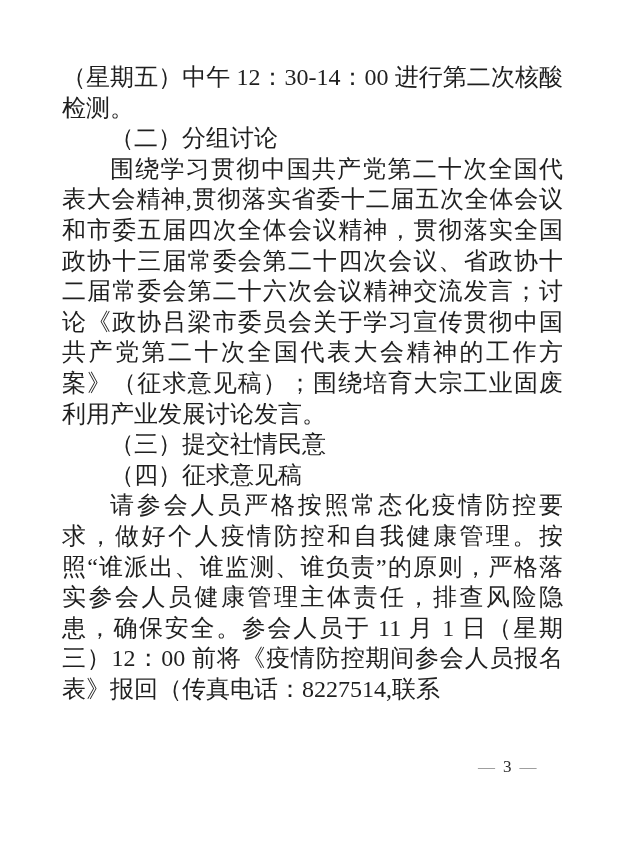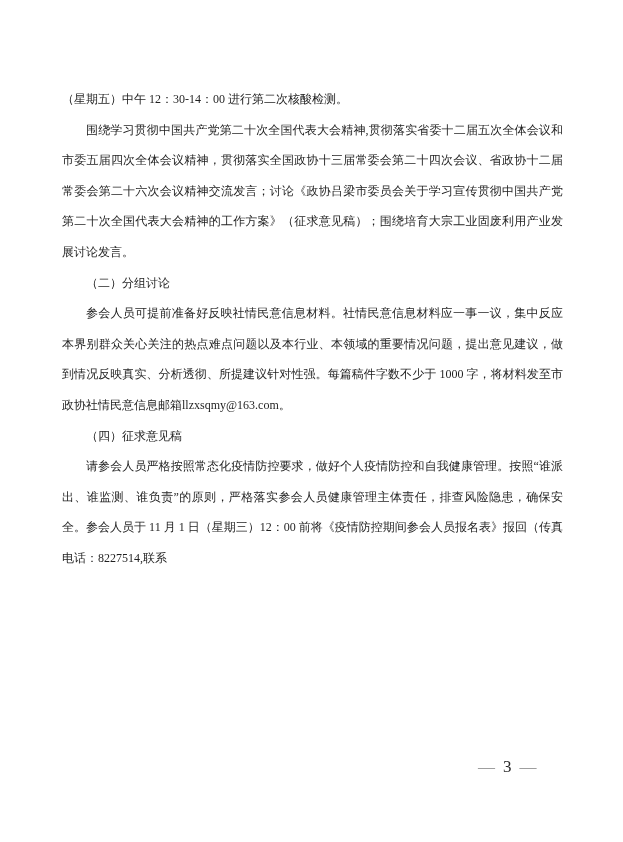--- a/index.html
+++ b/index.html
@@ -12,23 +12,23 @@
     width: 623px;
     height: 842px;
     background: #ffffff;
     overflow: hidden;
     font-family: "Liberation Serif", "DejaVu Serif", serif;
     color: #1f1f1f;
   }
   .text-block {
     position: absolute;
     left: 62px;
-    top: 84px;
+    top: 62px;
     width: 501px;
-    font-size: 12px;
+    font-size: 24px;
     line-height: 30.6px;
     text-align: justify;
     text-justify: inter-ideograph;
     color: #1f1f1f;
   }
   .text-block p {
     margin: 0;
     padding: 0;
   }
   .text-block p.indent {
@@ -51,23 +51,23 @@
     padding: 0 7px;
   }
 </style>
 </head>
 <body>
 
 <div class="page">
 
   <div class="text-block">
     <p>（星期五）中午 12：30-14：00 进行第二次核酸检测。</p>
+    <p class="indent">（二）分组讨论</p>
     <p class="indent">围绕学习贯彻中国共产党第二十次全国代表大会精神,贯彻落实省委十二届五次全体会议和市委五届四次全体会议精神，贯彻落实全国政协十三届常委会第二十四次会议、省政协十二届常委会第二十六次会议精神交流发言；讨论《政协吕梁市委员会关于学习宣传贯彻中国共产党第二十次全国代表大会精神的工作方案》（征求意见稿）；围绕培育大宗工业固废利用产业发展讨论发言。</p>
-    <p class="indent">（二）分组讨论</p>
-    <p class="indent">参会人员可提前准备好反映社情民意信息材料。社情民意信息材料应一事一议，集中反应本界别群众关心关注的热点难点问题以及本行业、本领域的重要情况问题，提出意见建议，做到情况反映真实、分析透彻、所提建议针对性强。每篇稿件字数不少于 1000 字，将材料发至市政协社情民意信息邮箱llzxsqmy@163.com。</p>
+    <p class="indent">（三）提交社情民意</p>
     <p class="indent">（四）征求意见稿</p>
     <p class="indent">请参会人员严格按照常态化疫情防控要求，做好个人疫情防控和自我健康管理。按照“谁派出、谁监测、谁负责”的原则，严格落实参会人员健康管理主体责任，排查风险隐患，确保安全。参会人员于 11 月 1 日（星期三）12：00 前将《疫情防控期间参会人员报名表》报回（传真电话：8227514,联系</p>
   </div>
 
   <div class="page-number">
     <span class="dash">—</span><span class="num">3</span><span class="dash">—</span>
   </div>
 
 </div>
 

